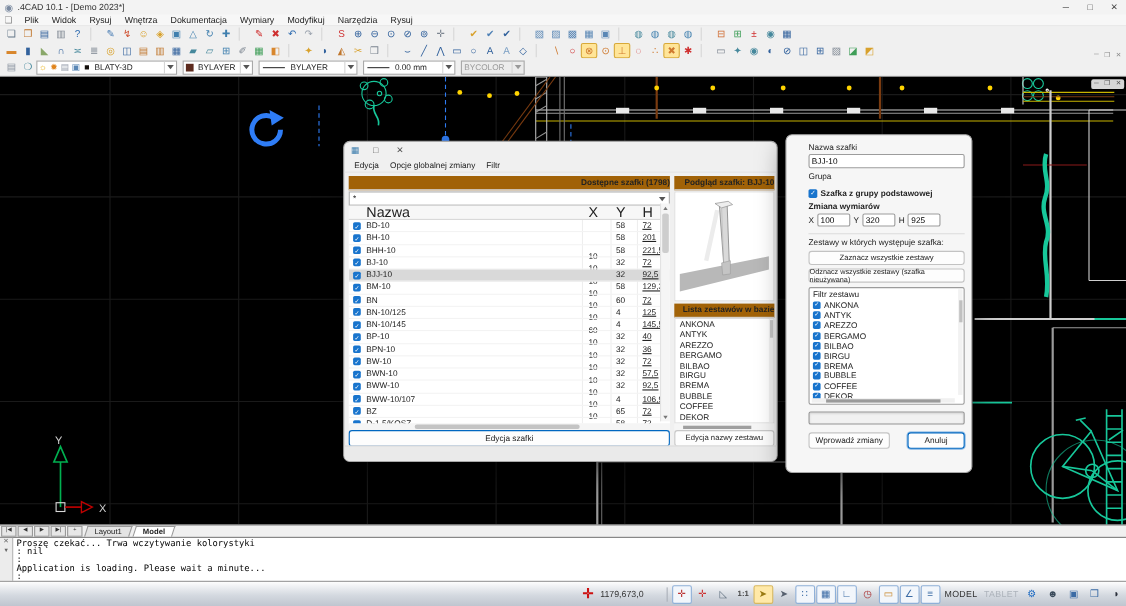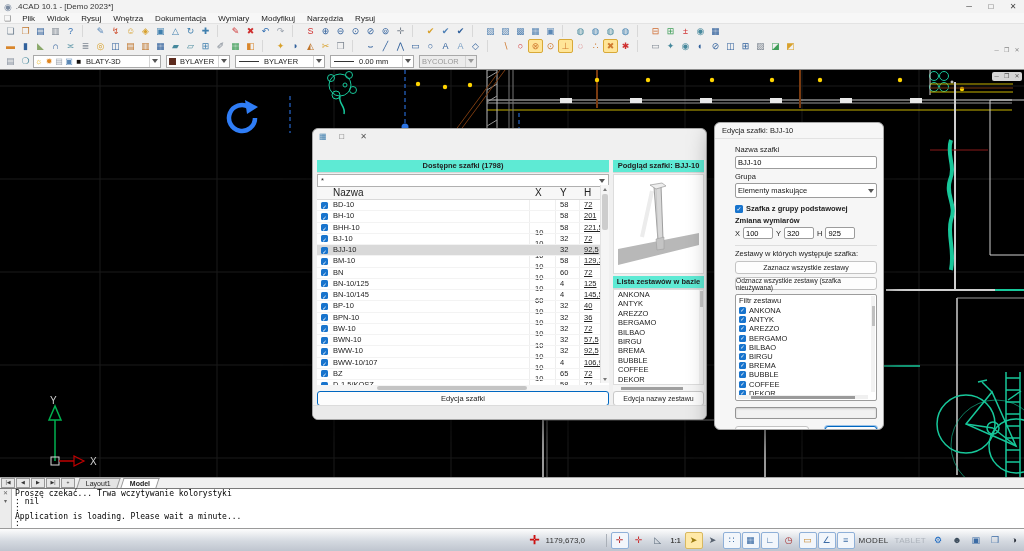--- a/index.html
+++ b/index.html
@@ -45,27 +45,27 @@
   
   #dialog{position:absolute;left:312px;top:128px;width:395px;height:292px;background:#f0f0f0;
           border:1px solid #a8a8a8;border-radius:6px;box-shadow:0 10px 24px rgba(0,0,0,.5);
           box-sizing:border-box;overflow:hidden;}
   #dlgtitle{height:15px;display:flex;align-items:center;padding-left:6px;}
   #dlgtitle .dicon{color:#3f7fae;font-size:8px;margin-right:4px;}
   #dlgtitle .dttl{font-size:7.5px;color:#222;flex:1;}
   #dlgtitle .dbtn{width:22px;text-align:center;font-size:8px;color:#555;}
   #dlgmenu{height:12px;display:flex;align-items:center;padding-left:4px;border-bottom:1px solid #e4e4e4;}
   #dlgmenu .dmitem{padding:0 5px;font-size:7.5px;}
-  .colhdr{height:12px;line-height:12px;text-align:center;font-size:7.5px;font-weight:bold;
-          border-bottom:1px solid #d6d6d6;background:#5eead4;}
+  .colhdr{height:12px;line-height:12px;text-align:right;font-size:7.5px;font-weight:bold;
+          border-bottom:1px solid #d6d6d6;background:#a16207;}
   #leftcol{position:absolute;left:4px;top:31px;width:292px;height:229px;}
   #filtercombo{margin-top:1px;height:13px;background:#fff;border:1px solid #b0b0b0;display:flex;align-items:center;box-sizing:border-box;}
   #filtercombo .cval{flex:1;padding-left:3px;font-size:7.5px;}
   #filtercombo .carr{width:12px;display:flex;justify-content:center;}
-  #tblhdr{position:relative;height:12px;border-bottom:1px solid #d9d9d9;background:#f7f7f7;font-size:10px;}
+  #tblhdr{position:relative;height:12px;border-bottom:1px solid #d9d9d9;background:#f7f7f7;font-size:13px;}
   #tblhdr span{position:absolute;top:0;line-height:12px;}
   #tblhdr .h-nm{left:16px;} #tblhdr .h-x{left:218px;} #tblhdr .h-y{left:243px;} #tblhdr .h-h{left:267px;}
   #cabrows{position:relative;height:185px;background:#fff;overflow:hidden;}
   .colsep{position:absolute;top:0;bottom:0;width:0;border-left:1px solid #eeeeee;}
   .trow{position:relative;height:10.28px;border-bottom:1px solid #f3f3f3;font-size:7.5px;}
   .trow.sel{background:#d9d9d9;}
   .trow span{position:absolute;top:0;line-height:10.28px;}
   .trow .cb{left:4px;top:1.5px;} .trow .nm{left:16px;} .trow .cx{left:218px;margin-top:28px;} .trow .cy{left:243px;} .trow .ch{left:267px;text-decoration:underline;}
   .cbx{display:inline-block;width:7px;height:7px;background:#1874cd;border-radius:1.5px;color:#fff;
        font-size:5.5px;line-height:7px;text-align:center;}
@@ -486,20 +486,25 @@
       <span>✕</span>
     </div>
   </div>
 
   <div id="dialog">
     <div id="dlgtitle">
       <span class="dicon">▦</span>
       <span class="dbtn">□</span>
       <span class="dbtn">✕</span>
     </div>
+    <div id="dlgmenu">
+        <span class="dmitem">Edycja</span>
+        <span class="dmitem">Opcje globalnej zmiany</span>
+        <span class="dmitem">Filtr</span>
+      </div>
 
     <div id="leftcol">
       <div class="colhdr">Dostępne szafki (1798)</div>
       <div id="filtercombo">
         <span class="cval">*</span>
         <span class="carr">
             <span class="tri-dn"></span>
           </span>
       </div>
       <div id="tblhdr">
@@ -713,31 +718,24 @@
           <div class="hthumb"></div>
         </div>
     </div>
 
     <div class="wbtn default" style="left:4px;top:262px;width:292px;text-align:right;">Edycja szafki</div>
     <div class="wbtn" style="left:300px;top:262px;width:91px;font-size:7px;">Edycja nazwy zestawu</div>
     <div id="dlgstrip"></div>
   </div>
 
   <div id="panel">
-    <div id="pnltitle">Edycja szafki: BJJ-10</div>
     <div id="pnlbody">
       <div class="plabel">Nazwa szafki</div>
       <input class="pinput" value="BJJ-10" style="">
       <div class="plabel">Grupa</div>
-      <div class="pselect">
-        <span class="cval">Elementy maskujące</span>
-        <span class="carr">
-            <span class="tri-dn"></span>
-          </span>
-      </div>
       <div class="chkrow">
         <span class="cbx">✓</span>
         <span class="plabel">Szafka z grupy podstawowej</span>
       </div>
       <div class="plabel b">Zmiana wymiarów</div>
       <div id="dimsrow">
         <span class="dlbl">X</span>
         <input value="100" style="">
         <span class="dlbl">Y</span>
         <input value="320" style="">

